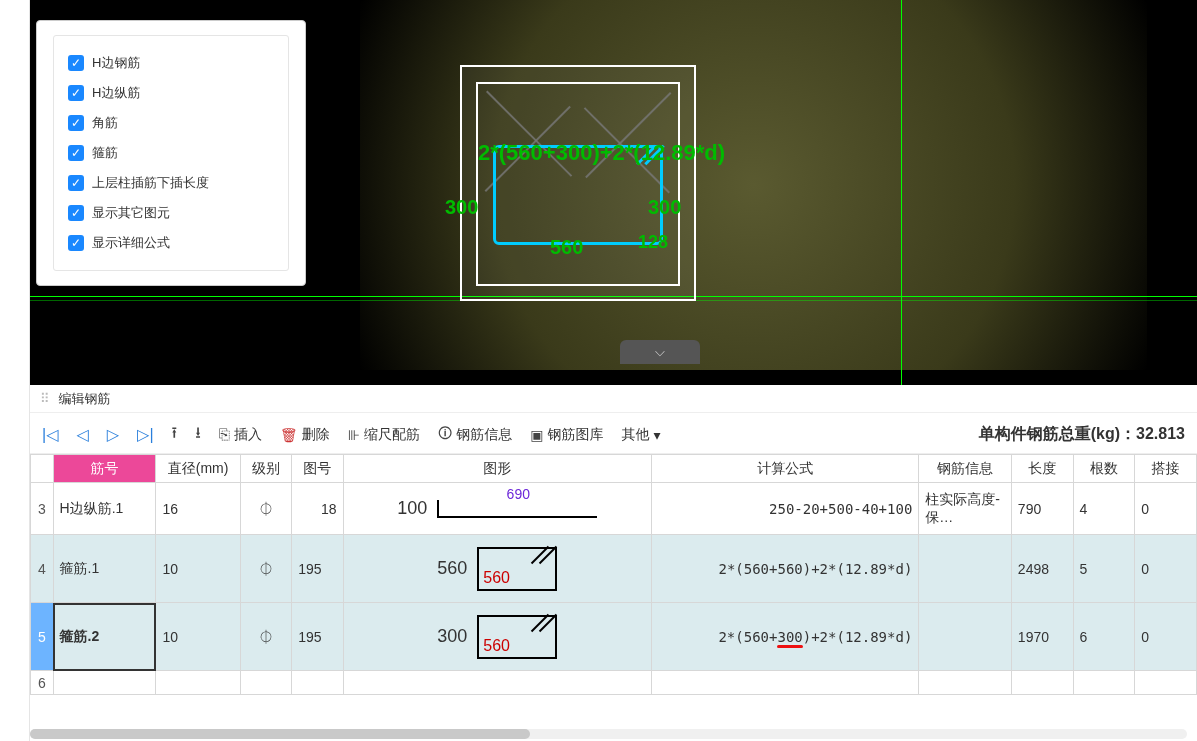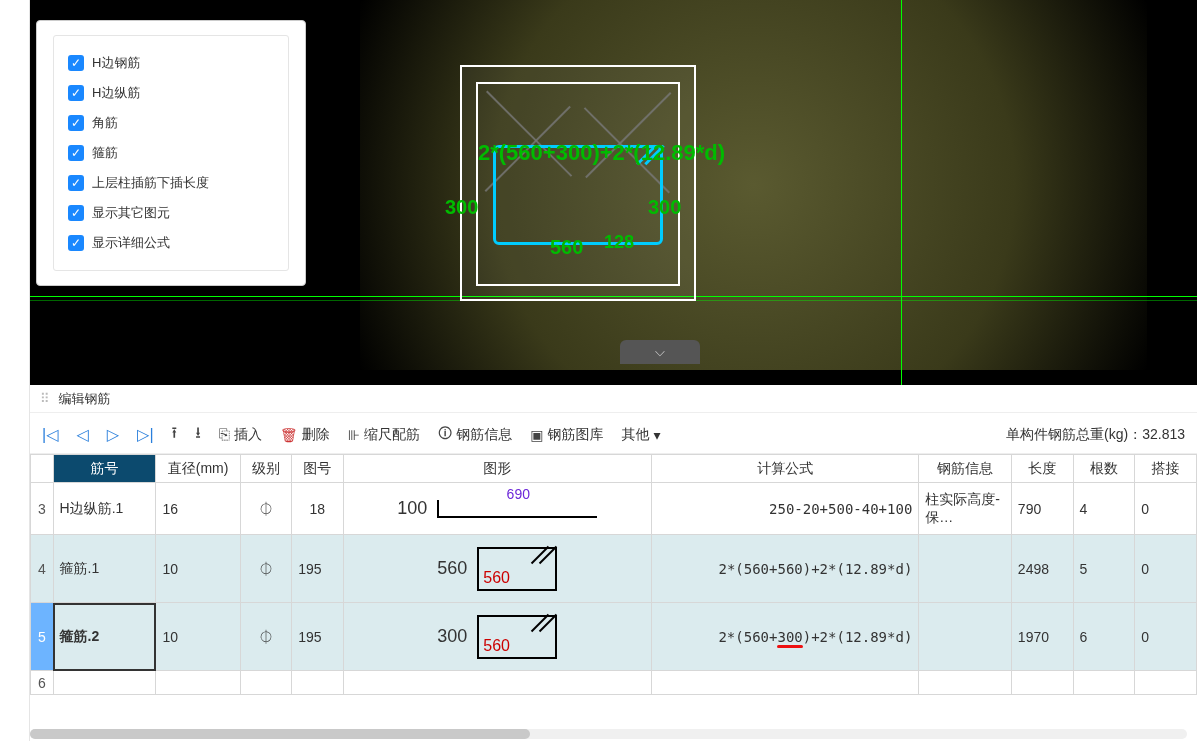--- a/index.html
+++ b/index.html
@@ -54,21 +54,21 @@
     .vp-stirrup-hook2 { right: 12px; top: -6px; transform: rotate(45deg); }
     .vp-diag {
       position: absolute; width: 2px; height: 120px; background: rgba(120,120,120,.8);
       transform-origin: top left;
     }
     .vp-text { position: absolute; color: #0b0; font-size: 20px; font-weight: bold; white-space: nowrap; }
     .vp-formula { left: 448px; top: 140px; font-size: 22px; }
     .vp-300L { left: 415px; top: 196px; }
     .vp-300R { left: 618px; top: 196px; }
     .vp-560 { left: 520px; top: 236px; }
-    .vp-128 { left: 574px; top: 232px; font-size: 18px; }
+    .vp-128 { left: 608px; top: 232px; font-size: 18px; }
     .vp-handle {
       position: absolute; left: 590px; top: 340px; width: 80px; height: 24px;
       background: #555; border-radius: 6px 6px 0 0; color: #ccc; text-align: center; line-height: 24px;
     }
     .float-panel {
       position: absolute; left: 36px; top: 20px; width: 270px;
       background: #fff; border: 1px solid #ccc; border-radius: 4px;
       box-shadow: 0 2px 8px rgba(0,0,0,0.15);
       padding: 14px 16px;
     }
@@ -86,32 +86,32 @@
     }
     .grip-icon { color: #bbb; letter-spacing: 1px; }
     .toolbar {
       position: absolute; left: 30px; top: 416px; right: 0; height: 38px;
       display: flex; align-items: center; padding: 0 12px; gap: 18px;
       border-bottom: 1px solid #eee;
     }
     .tb-icon { color: #2a7fdc; font-size: 16px; cursor: pointer; }
     .tb-item { display: flex; align-items: center; gap: 4px; cursor: pointer; font-size: 14px; color: #333; }
     .tb-item .ic { color: #444; font-size: 14px; }
-    .tb-total { margin-left: auto; font-size: 14px; }
+    .tb-total { margin-left: auto; font-size: 16px; font-weight: bold; }
     .table-wrap {
       position: absolute; left: 30px; top: 454px; right: 0; bottom: 10px;
       overflow: auto;
     }
     table { border-collapse: collapse; width: 100%; table-layout: fixed; }
     th, td {
       border: 1px solid #d7d7d7; padding: 2px 6px; text-align: center;
       font-size: 14px; background: #fff;
     }
     th { background: #fff; font-weight: normal; height: 28px; }
-    th.sel { background: #0c4a6e; color: #fff; }
+    th.sel { background: #ec4899; color: #fff; }
     .row-idx { background: #fff; color: #555; }
     .row-alt td { background: #dbebee; }
     td.name-cell { text-align: left; padding-left: 6px; }
     td.sel-row-head { outline: 2px solid #333; outline-offset: -2px; text-align: left; padding-left: 6px; font-weight: bold; }
     td.formula-cell { text-align: right; padding-left: 10px; font-family: "Consolas", monospace; }
     .shape-cell { display: flex; align-items: center; justify-content: center; gap: 10px; height: 100%; }
     .shape-num { font-size: 18px; }
     .shape-lbox {
       display: inline-block; border-left: 2px solid #000; border-bottom: 2px solid #000;
       width: 160px; height: 18px; position: relative;
@@ -270,21 +270,21 @@
         <th>搭接</th>
       </tr>
     </thead>
     <tbody>
 
       <tr style="height:52px">
         <td class="row-idx">3</td>
         <td class="name-cell">H边纵筋.1</td>
         <td style="text-align:left">16</td>
         <td>⏀</td>
-        <td style="text-align:center">18</td>
+        <td style="text-align:right">18</td>
         <td>
           <div class="shape-cell">
             <span class="shape-num">100</span>
             <span class="shape-lbox">
               <span class="shape-lbox-label">690</span>
             </span>
           </div>
         </td>
         <td class="formula-cell">250-20+500-40+100</td>
         <td style="text-align:left;font-size:14px">柱实际高度-保…</td>

